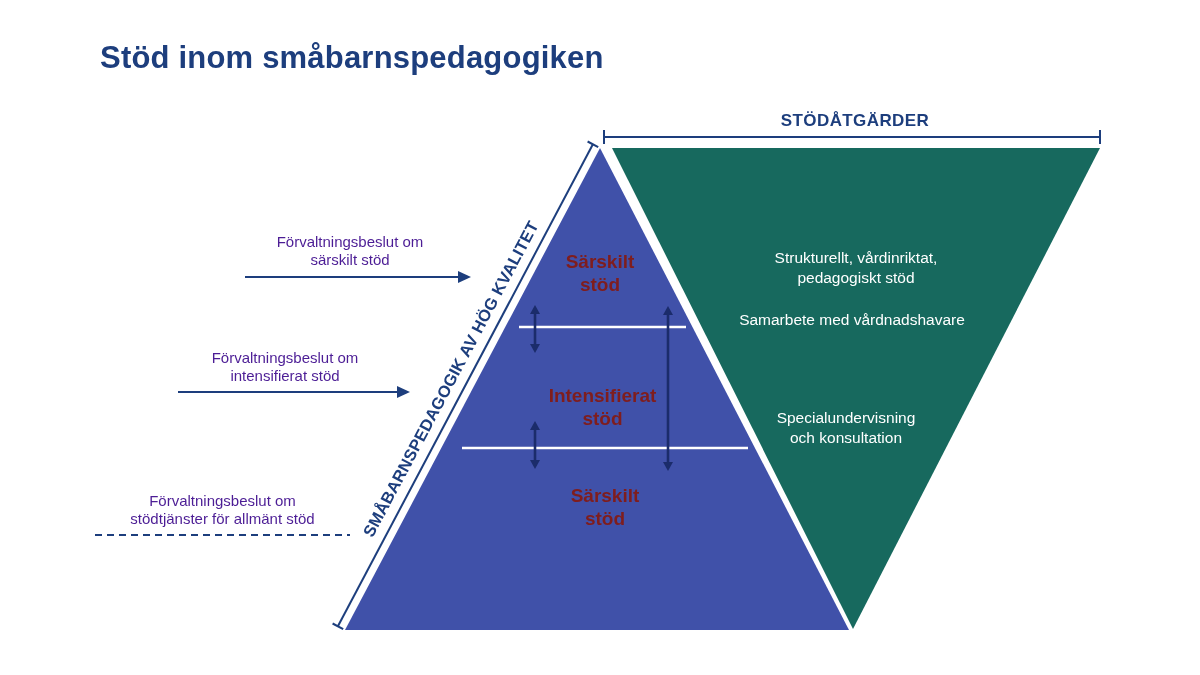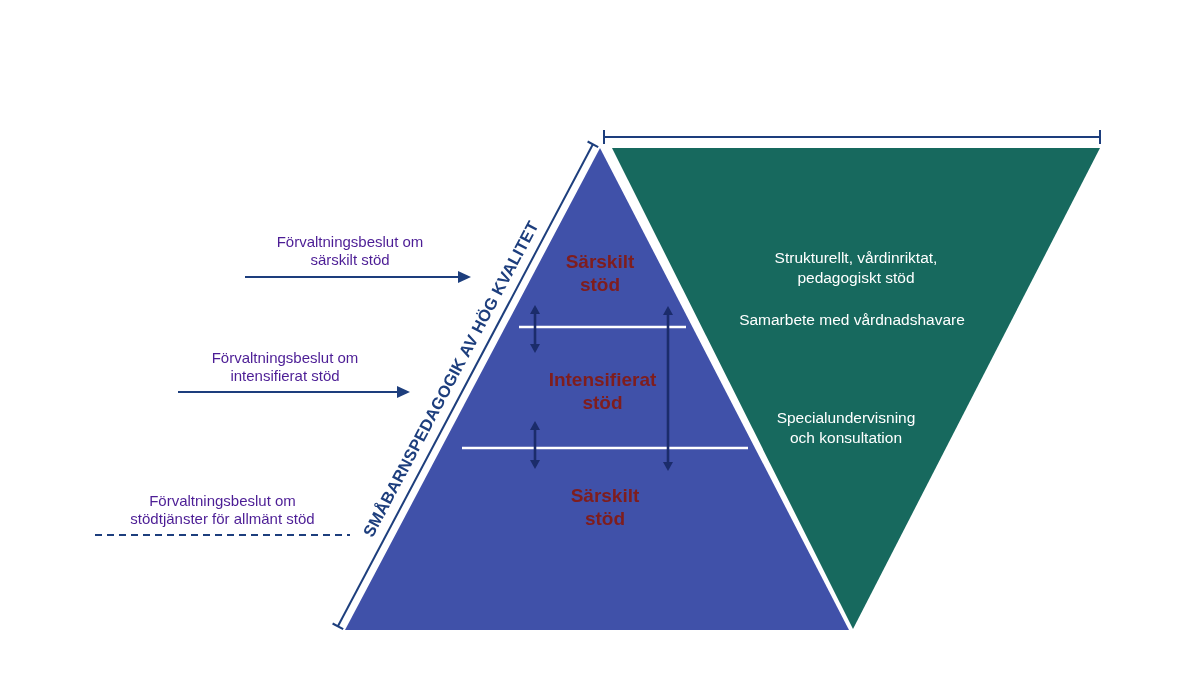--- a/index.html
+++ b/index.html
@@ -37,21 +37,21 @@
   .level-label {
     position:absolute;
     color:#7f1d1d;
     font-weight:700;
     font-size:19px;
     line-height:23px;
     text-align:center;
     white-space:pre-line;
   }
   .level-sarskilt      { left:540px; top:250px; width:120px; }
-  .level-intensifierat { left:520px; top:368px; width:165px; }
+  .level-intensifierat { left:520px; top:384px; width:165px; }
   .level-allmant       { left:540px; top:484px; width:130px; }
   .measure-item {
     position:absolute;
     color:#ffffff;
     font-size:15.5px;
     line-height:20px;
     text-align:center;
     white-space:pre-line;
   }
   .measure-0 { left:736px; top:248px; width:240px; }
@@ -77,20 +77,21 @@
     font-size:16.5px;
     letter-spacing:0.2px;
     white-space:nowrap;
   }
 </style>
 </head>
 <body>
 
 <div class="canvas">
 
+  <div class="title">Stöd inom småbarnspedagogiken</div>
 
   <svg class="shapes" width="1200" height="675" viewBox="0 0 1200 675">
 
     <polygon points="600,148 345,630 849,630" fill="#4051a9"></polygon>
 
     <polygon points="612,148 1100,148 853,629" fill="#17695e"></polygon>
 
     <line x1="519" y1="327" x2="686" y2="327" stroke="#ffffff" stroke-width="2.5"></line>
     <line x1="462" y1="448" x2="748" y2="448" stroke="#ffffff" stroke-width="2.5"></line>
 
@@ -126,20 +127,21 @@
       <line x1="1100" y1="130" x2="1100" y2="144"></line>
     </g>
 
     <g stroke="#1d3e7d" stroke-width="2">
       <line x1="592.9" y1="144.3" x2="337.9" y2="626.3"></line>
       <line x1="598.2" y1="147.1" x2="587.6" y2="141.5"></line>
       <line x1="343.2" y1="629.1" x2="332.6" y2="623.5"></line>
     </g>
   </svg>
 
+  <div class="bracket-label">STÖDÅTGÄRDER</div>
 
   <div class="axis-label">SMÅBARNSPEDAGOGIK AV HÖG KVALITET</div>
 
   <div class="level-label level-sarskilt">Särskilt
 stöd</div>
   <div class="level-label level-intensifierat">Intensifierat
 stöd</div>
   <div class="level-label level-allmant">Särskilt
 stöd</div>
 

